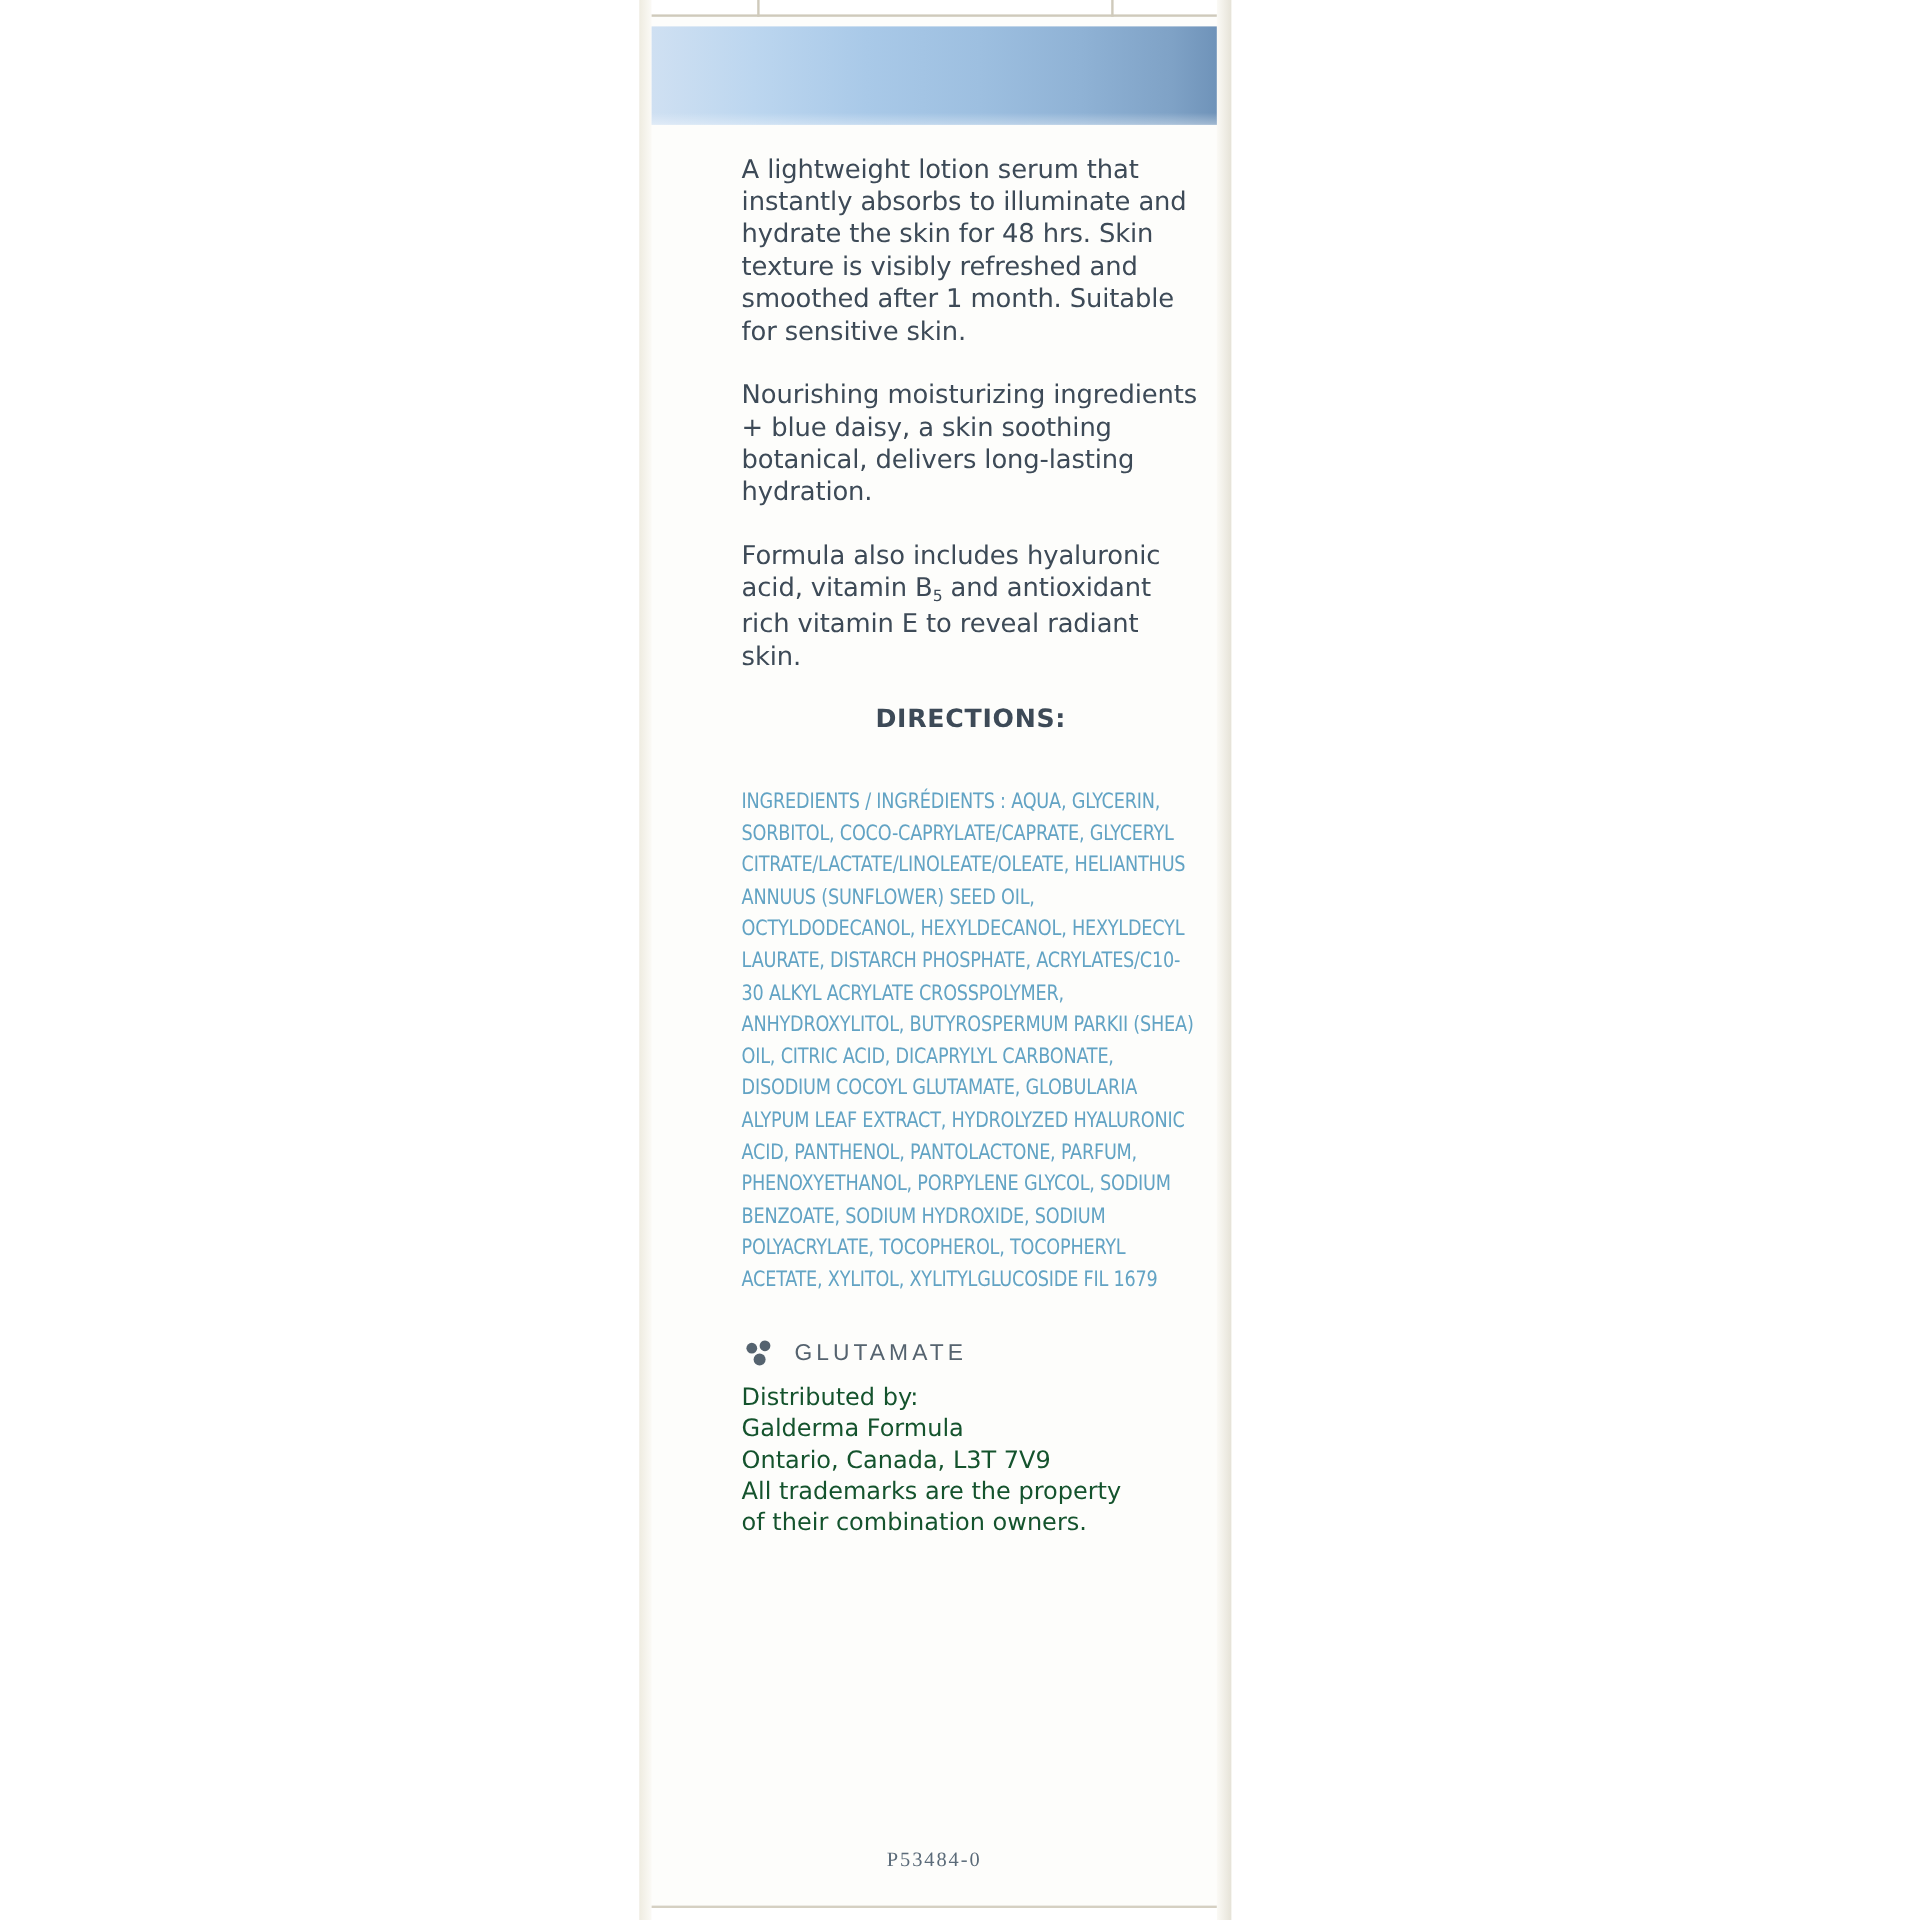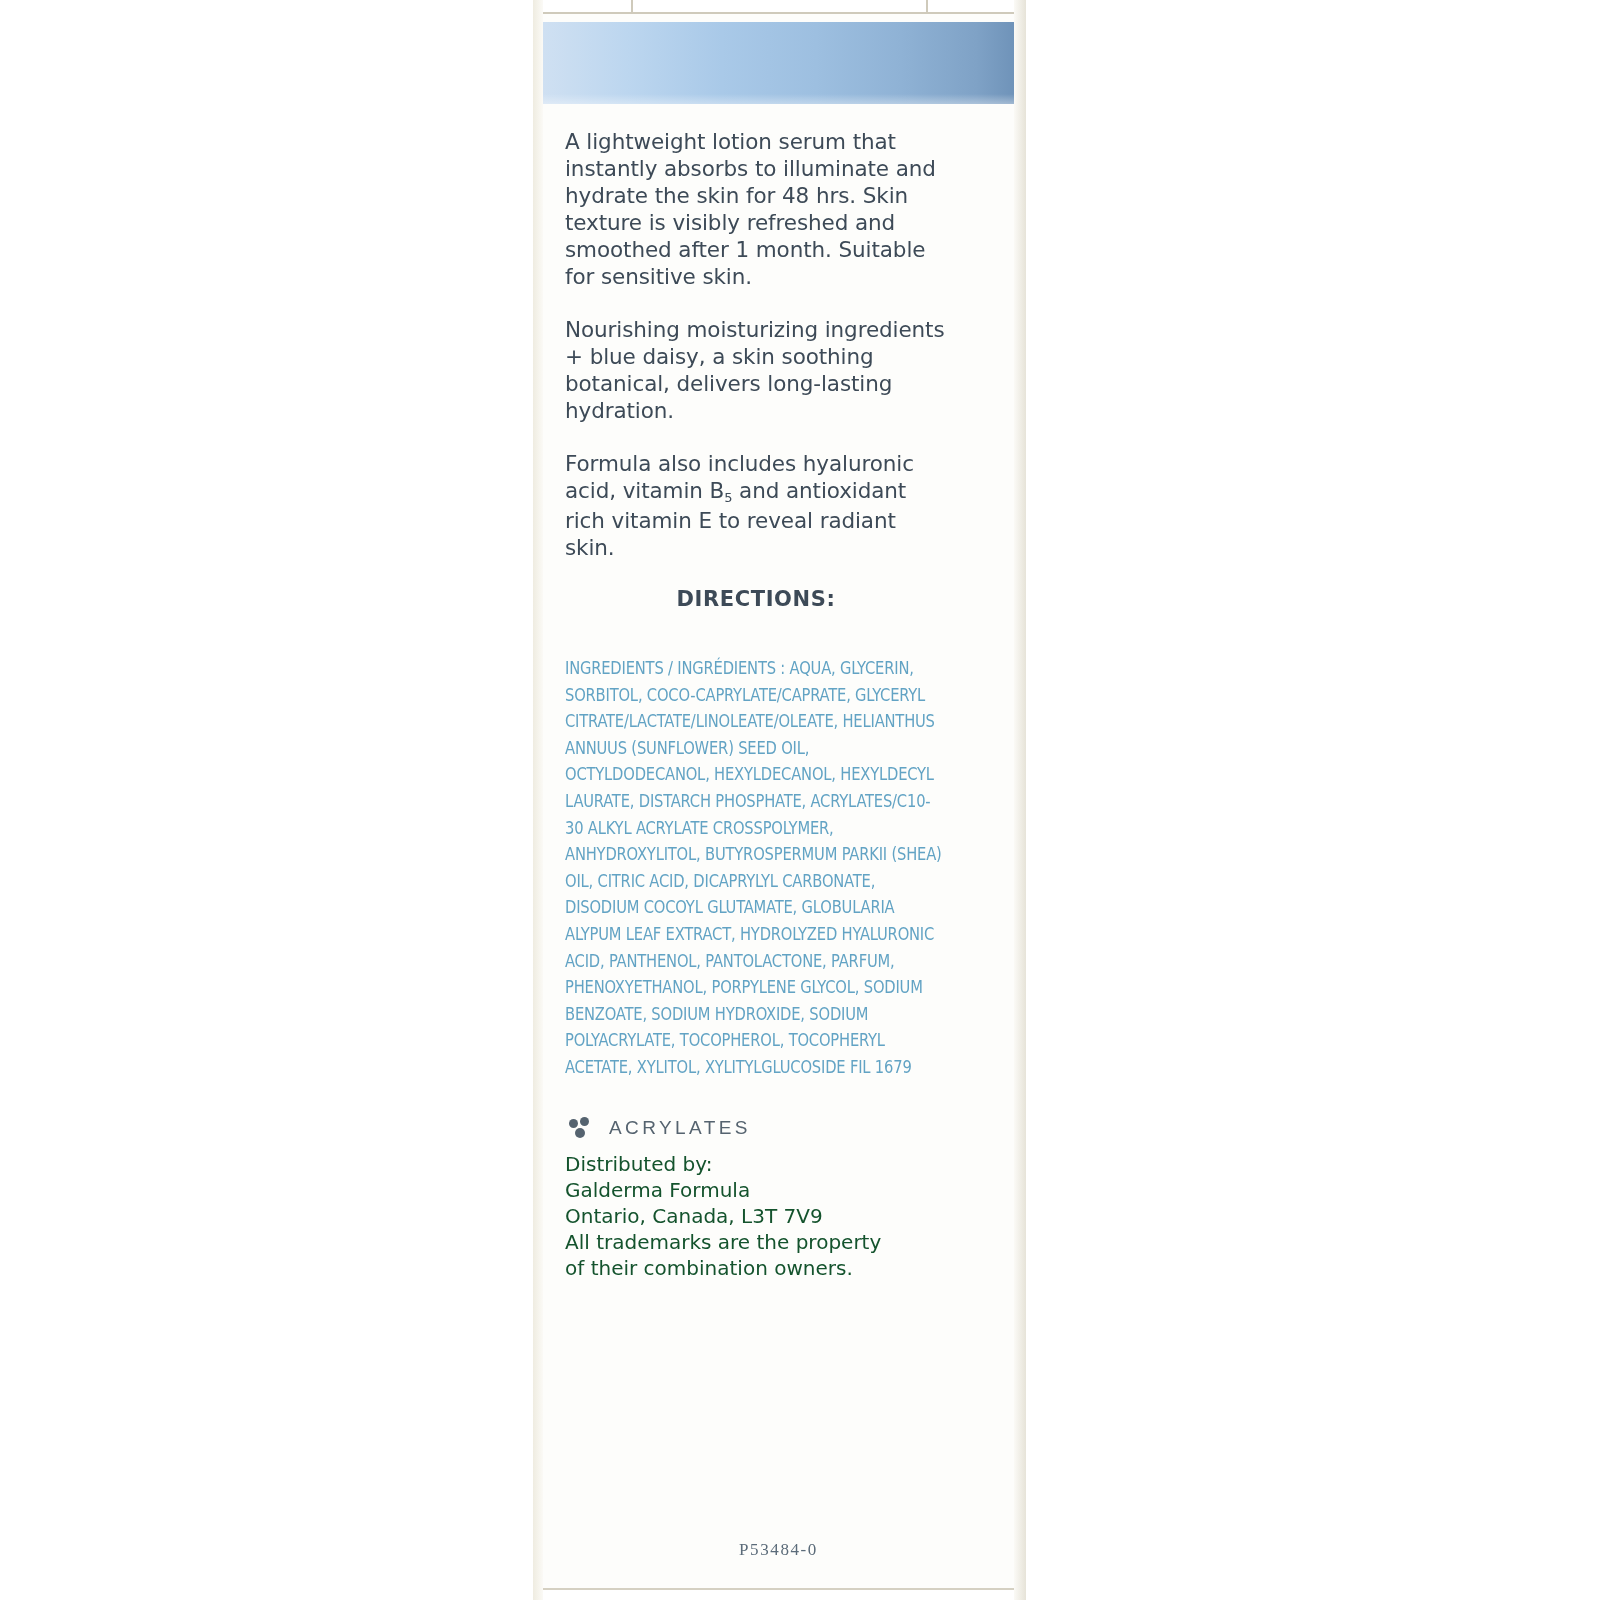--- a/index.html
+++ b/index.html
@@ -90,21 +90,21 @@
     content: "";
     position: absolute;
     left: 0; right: 0; bottom: 0;
     height: 10px;
     background: linear-gradient(to bottom, rgba(255,255,255,0), rgba(255,255,255,0.35));
   }
 
   
   .content {
     position: absolute;
-    left: 565px;
+    left: 618px;
     top: 128px;
     width: 382px;
   }
 
   p.body-text {
     margin: 0 0 26px 0;
     font-size: 21.5px;
     line-height: 27px;
     color: #3d4a57;
     font-family: "DejaVu Sans", sans-serif;
@@ -237,21 +237,21 @@
     </div>
 
     <div class="ingredients">INGREDIENTS / INGRÉDIENTS : AQUA, GLYCERIN, SORBITOL, COCO-CAPRYLATE/CAPRATE, GLYCERYL CITRATE/LACTATE/LINOLEATE/OLEATE, HELIANTHUS ANNUUS (SUNFLOWER) SEED OIL, OCTYLDODECANOL, HEXYLDECANOL, HEXYLDECYL LAURATE, DISTARCH PHOSPHATE, ACRYLATES/C10-30 ALKYL ACRYLATE CROSSPOLYMER, ANHYDROXYLITOL, BUTYROSPERMUM PARKII (SHEA) OIL, CITRIC ACID, DICAPRYLYL CARBONATE, DISODIUM COCOYL GLUTAMATE, GLOBULARIA ALYPUM LEAF EXTRACT, HYDROLYZED HYALURONIC ACID, PANTHENOL, PANTOLACTONE, PARFUM, PHENOXYETHANOL, PORPYLENE GLYCOL, SODIUM BENZOATE, SODIUM HYDROXIDE, SODIUM POLYACRYLATE, TOCOPHEROL, TOCOPHERYL ACETATE, XYLITOL, XYLITYLGLUCOSIDE FIL 1679</div>
 
     <div class="brand-row">
       <span class="brand-mark">
         <i class="d1"></i>
           <i class="d2"></i>
           <i class="d3"></i>
       </span>
-      <span class="brand-name">ACRYLATES</span>
+      <span class="brand-name">GLUTAMATE</span>
     </div>
 
     <div class="distributor">
       <div>Distributed by:</div>
       <div>Galderma Formula</div>
       <div>Ontario, Canada, L3T 7V9</div>
       <div>All trademarks are the property</div>
       <div>of their combination owners.</div>
     </div>
 

